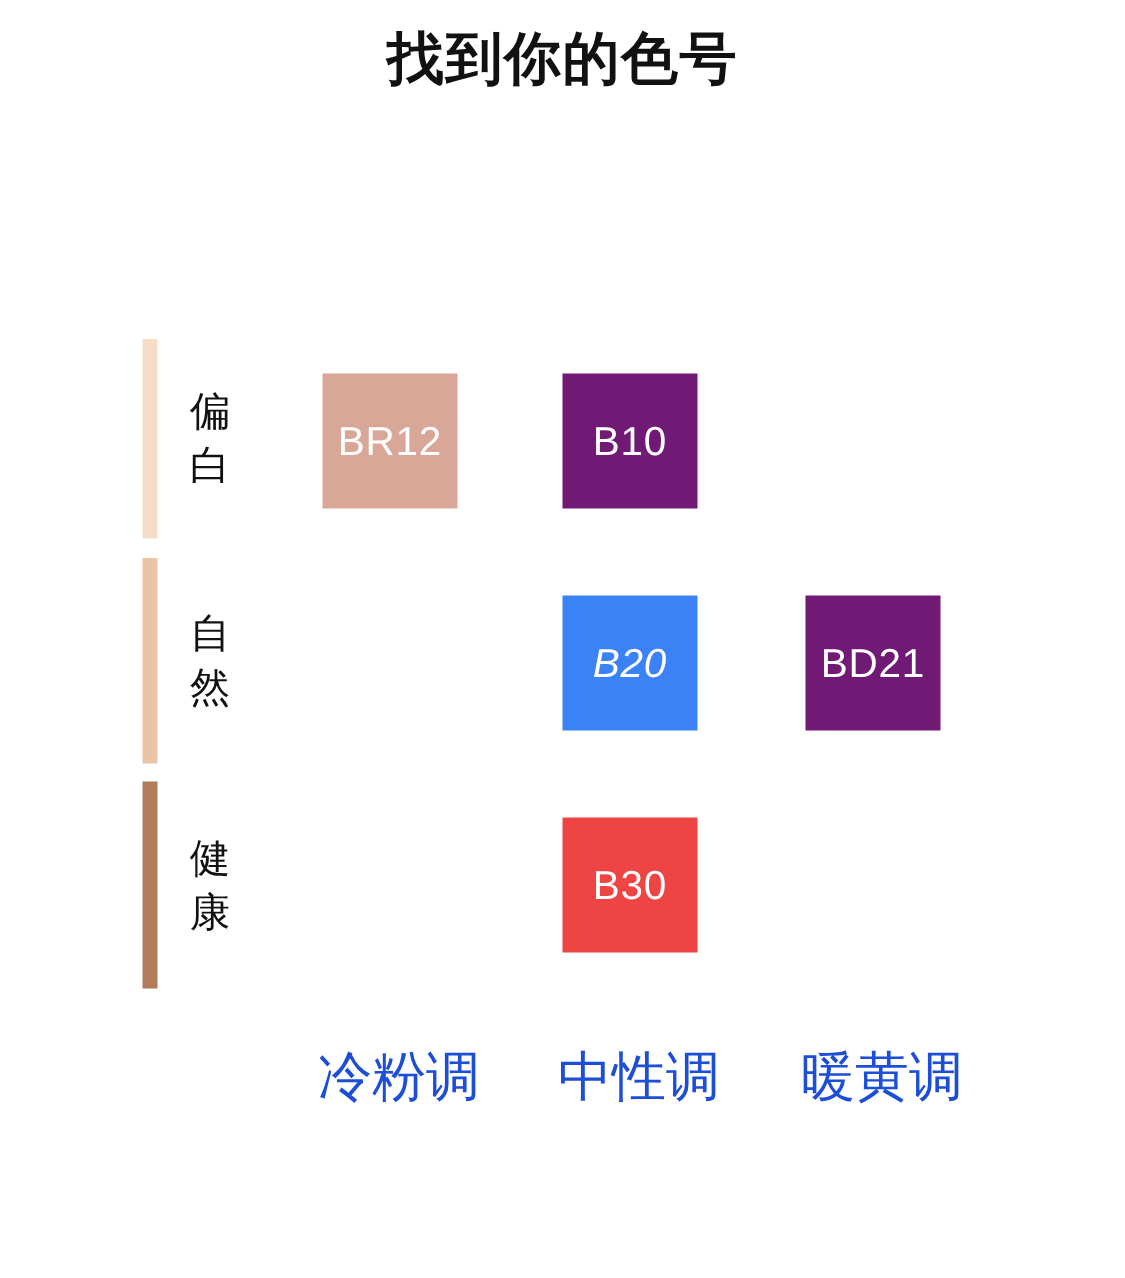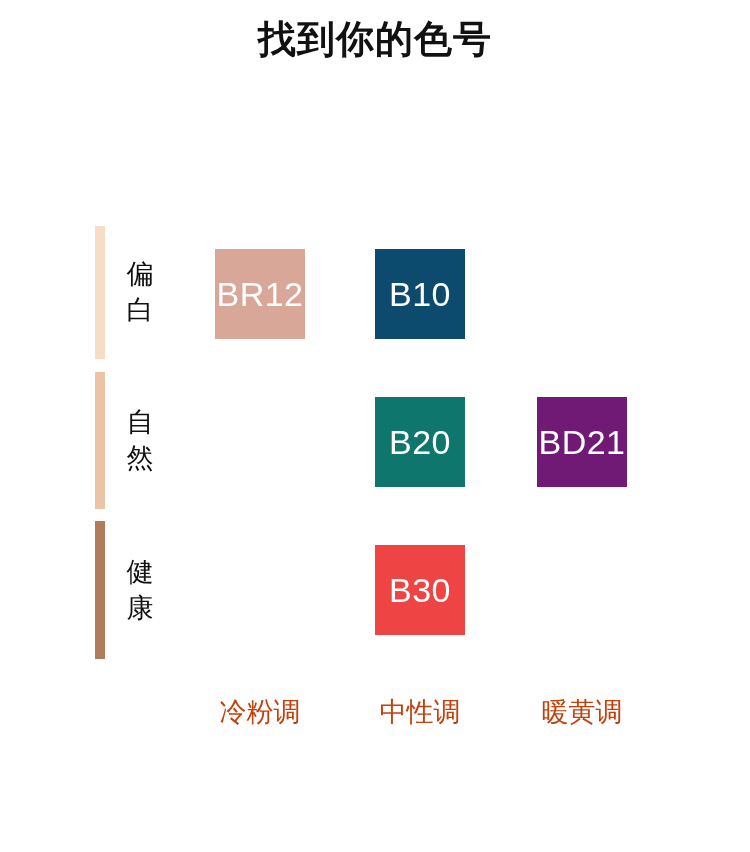--- a/index.html
+++ b/index.html
@@ -62,36 +62,36 @@
   .swatch {
     position: absolute;
     width: 90px;
     height: 90px;
     display: flex;
     align-items: center;
     justify-content: center;
   }
   .swatch span {
     color: #ffffff;
-    font-size: 34px;
+    font-size: 27px;
     font-weight: 500;
     letter-spacing: 0.5px;
   }
   .sw-0 { left: 215px; top: 245px; }
   .sw-1 { left: 375px; top: 245px; }
   .sw-2 { left: 375px; top: 393px; }
   .sw-3 { left: 537px; top: 393px; }
   .sw-4 { left: 375px; top: 541px; }
   .col-label {
     position: absolute;
     top: 690px;
     width: 120px;
-    text-align: center;
-    font-size: 27px;
-    color: #c2410c;
+    text-align: right;
+    font-size: 36px;
+    color: #1d4ed8;
   }
   .clabel-0 { left: 200px; }
   .clabel-1 { left: 360px; }
   .clabel-2 { left: 522px; }
 </style>
 </head>
 <body>
 
 <div class="page">
 
@@ -106,24 +106,24 @@
     <div class="row-label rlabel-0">偏
 白</div>
     <div class="row-label rlabel-1">自
 然</div>
     <div class="row-label rlabel-2">健
 康</div>
 
     <div class="swatch sw-0" style="background-color: rgb(216, 167, 152);">
       <span>BR12</span>
     </div>
-    <div class="swatch sw-1" style="background-color: #0c4a6e; justify-content: center;">
+    <div class="swatch sw-1" style="background-color: #701a75; justify-content: center;">
       <span>B10</span>
     </div>
-    <div class="swatch sw-2" style="background-color: #0f766e;">
+    <div class="swatch sw-2" style="background-color: #3b82f6; font-style: italic;">
       <span>B20</span>
     </div>
     <div class="swatch sw-3" style="background-color: #701a75;">
       <span>BD21</span>
     </div>
     <div class="swatch sw-4" style="background-color: #ef4444;">
       <span>B30</span>
     </div>
 
     <div class="col-label clabel-0">冷粉调</div>

